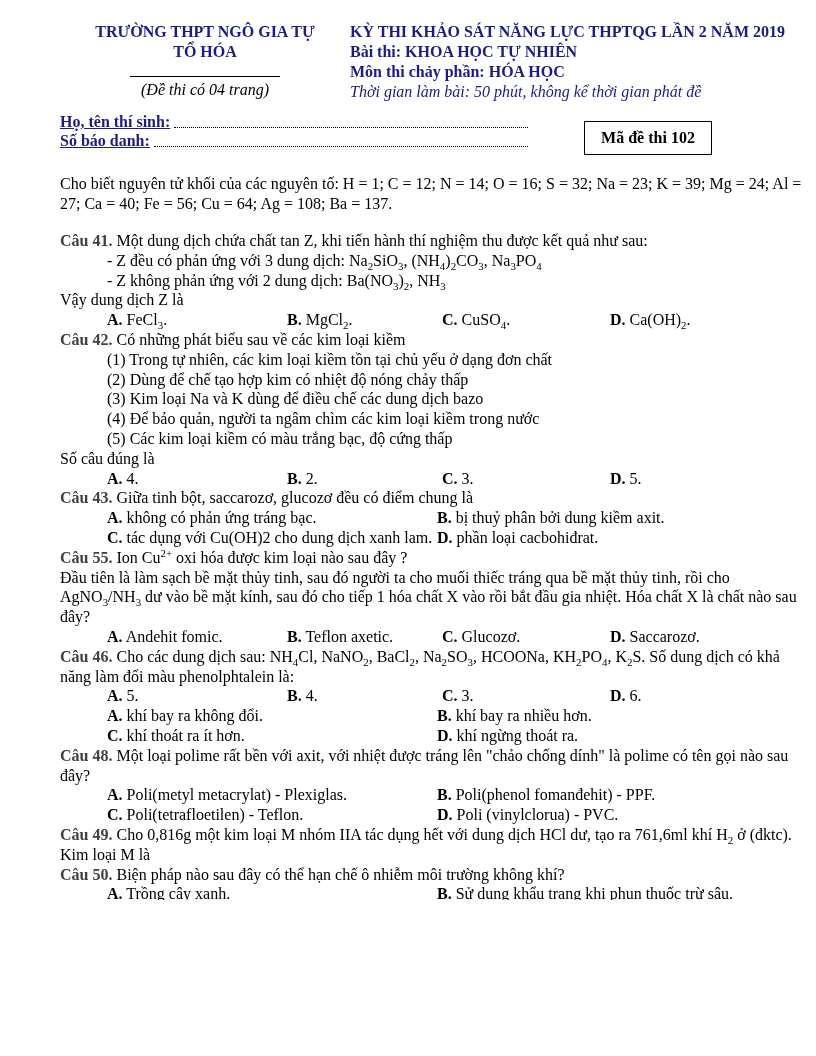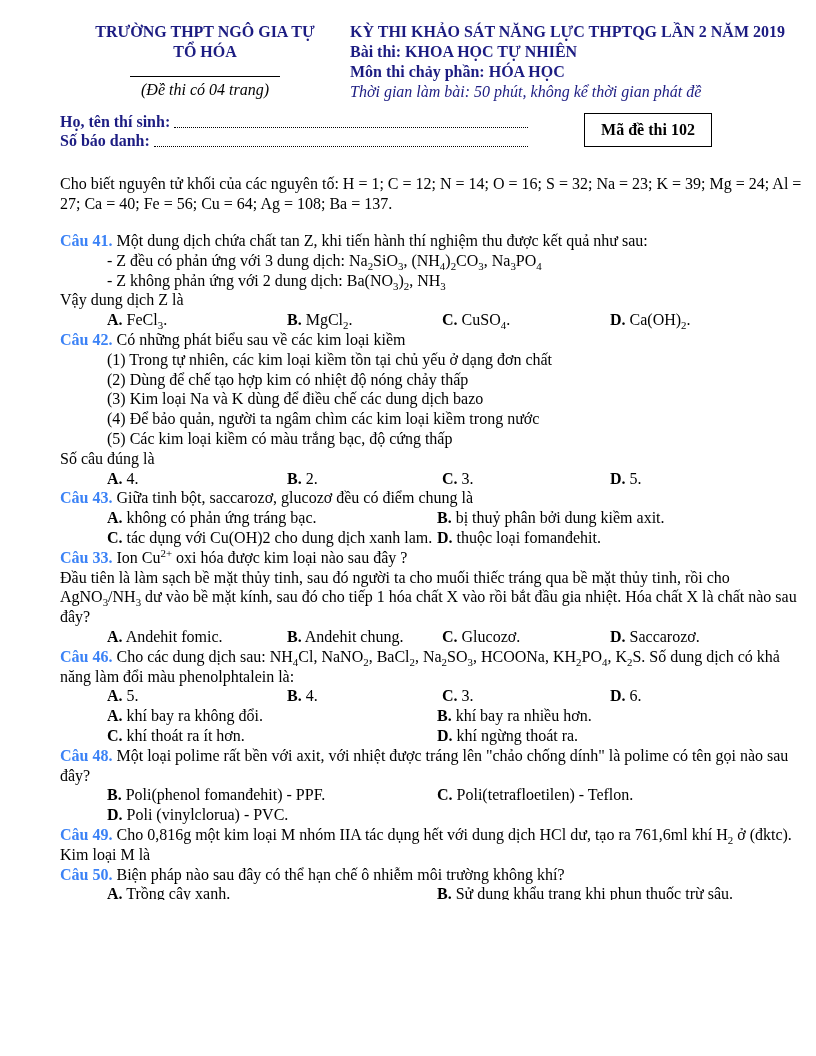--- a/index.html
+++ b/index.html
@@ -11,28 +11,28 @@
   
   .hdr{display:flex;}
   .hdr-left{width:290px;text-align:center;}
   .hdr-right{flex:1;text-align:left;}
   .hdr p{margin:0;line-height:20px;}
   .hdr-divider{width:150px;border:none;border-top:1.6px solid #000;margin:14px auto 3px auto;}
   .pages-note{line-height:20px;}
   
   .cand{position:relative;margin-top:10px;height:58px;}
   .cand-row{display:flex;align-items:flex-end;width:470px;margin:0;line-height:19px;}
-  .cand-label{font-weight:bold;white-space:nowrap;}
+  .cand-label{font-weight:bold;white-space:nowrap;text-decoration:underline;}
   .dots{flex:1;border-bottom:1.6px dotted #000;margin:0 2px 3px 4px;height:1px;}
-  .code-box{position:absolute;left:524px;top:1px;width:126px;border:1.7px solid #000;text-align:center;font-weight:bold;padding:7px 0;}
+  .code-box{position:absolute;left:524px;top:9px;width:126px;border:1.7px solid #000;text-align:center;font-weight:bold;padding:7px 0;}
   .atomic{margin:4px 0 0 0;line-height:20px;}
   
   .questions{margin-top:17px;}
   .qline{margin:0;line-height:19.8px;}
-  .qlabel{font-weight:bold;color:#3b82f6;}
+  .qlabel{font-weight:bold;color:#404040;}
   .indent{padding-left:47px;}
   .options{display:grid;padding-left:47px;line-height:19.8px;}
   .cols4{grid-template-columns:180px 155px 168px 1fr;}
   .cols2{grid-template-columns:330px 1fr;}
   .opt{white-space:nowrap;}
   .optletter{font-weight:bold;}
   sub,sup{font-size:68%;line-height:0;}
 </style>
 </head>
 <body>
@@ -97,31 +97,31 @@
           <span class="opt"><span class="optletter">C.</span> <span class="opttext">3.</span></span>
           <span class="opt"><span class="optletter">D.</span> <span class="opttext">5.</span></span>
         </div>
       </div>
       <div class="question">
         <p class="qline"><span class="qlabel">Câu 43.</span> <span class="qstem">Giữa tinh bột, saccarozơ, glucozơ đều có điểm chung là</span></p>
         <div class="options cols2">
           <span class="opt"><span class="optletter">A.</span> <span class="opttext">không có phản ứng tráng bạc.</span></span>
           <span class="opt"><span class="optletter">B.</span> <span class="opttext">bị thuỷ phân bởi dung kiềm axit.</span></span>
           <span class="opt"><span class="optletter">C.</span> <span class="opttext">tác dụng với Cu(OH)2 cho dung dịch xanh lam.</span></span>
-          <span class="opt"><span class="optletter">D.</span> <span class="opttext">thuộc loại fomanđehit.</span></span>
+          <span class="opt"><span class="optletter">D.</span> <span class="opttext">phần loại cacbohiđrat.</span></span>
         </div>
       </div>
       <div class="question">
-        <p class="qline"><span class="qlabel">Câu 33.</span> <span class="qstem">Ion Cu<sup>2+</sup> oxi hóa được kim loại nào sau đây ?</span></p>
+        <p class="qline"><span class="qlabel">Câu 55.</span> <span class="qstem">Ion Cu<sup>2+</sup> oxi hóa được kim loại nào sau đây ?</span></p>
       </div>
       <div class="question">
         <p class="qline">Đầu tiên là làm sạch bề mặt thủy tinh, sau đó người ta cho muối thiếc tráng qua bề mặt thủy tinh, rồi cho AgNO<sub>3</sub>/NH<sub>3</sub> dư vào bề mặt kính, sau đó cho tiếp 1 hóa chất X vào rồi bắt đầu gia nhiệt. Hóa chất X là chất nào sau đây?</p>
         <div class="options cols4">
           <span class="opt"><span class="optletter">A.</span> <span class="opttext">Andehit fomic.</span></span>
-          <span class="opt"><span class="optletter">B.</span> <span class="opttext">Andehit chung.</span></span>
+          <span class="opt"><span class="optletter">B.</span> <span class="opttext">Teflon axetic.</span></span>
           <span class="opt"><span class="optletter">C.</span> <span class="opttext">Glucozơ.</span></span>
           <span class="opt"><span class="optletter">D.</span> <span class="opttext">Saccarozơ.</span></span>
         </div>
       </div>
       <div class="question">
         <p class="qline"><span class="qlabel">Câu 46.</span> <span class="qstem">Cho các dung dịch sau: NH<sub>4</sub>Cl, NaNO<sub>2</sub>, BaCl<sub>2</sub>, Na<sub>2</sub>SO<sub>3</sub>, HCOONa, KH<sub>2</sub>PO<sub>4</sub>, K<sub>2</sub>S. Số dung dịch có khả năng làm đổi màu phenolphtalein là:</span></p>
         <div class="options cols4">
           <span class="opt"><span class="optletter">A.</span> <span class="opttext">5.</span></span>
           <span class="opt"><span class="optletter">B.</span> <span class="opttext">4.</span></span>
           <span class="opt"><span class="optletter">C.</span> <span class="opttext">3.</span></span>
@@ -132,20 +132,21 @@
         <div class="options cols2">
           <span class="opt"><span class="optletter">A.</span> <span class="opttext">khí bay ra không đổi.</span></span>
           <span class="opt"><span class="optletter">B.</span> <span class="opttext">khí bay ra nhiều hơn.</span></span>
           <span class="opt"><span class="optletter">C.</span> <span class="opttext">khí thoát ra ít hơn.</span></span>
           <span class="opt"><span class="optletter">D.</span> <span class="opttext">khí ngừng thoát ra.</span></span>
         </div>
       </div>
       <div class="question">
         <p class="qline"><span class="qlabel">Câu 48.</span> <span class="qstem">Một loại polime rất bền với axit, với nhiệt được tráng lên "chảo chống dính" là polime có tên gọi nào sau đây?</span></p>
         <div class="options cols2">
+          <span class="opt"><span class="optletter">A.</span> <span class="opttext">Poli(metyl metacrylat)  -  Plexiglas.</span></span>
           <span class="opt"><span class="optletter">B.</span> <span class="opttext">Poli(phenol fomanđehit) -  PPF.</span></span>
           <span class="opt"><span class="optletter">C.</span> <span class="opttext">Poli(tetrafloetilen) - Teflon.</span></span>
           <span class="opt"><span class="optletter">D.</span> <span class="opttext">Poli (vinylclorua) -  PVC.</span></span>
         </div>
       </div>
       <div class="question">
         <p class="qline"><span class="qlabel">Câu 49.</span> <span class="qstem">Cho 0,816g một kim loại M nhóm IIA tác dụng hết với dung dịch HCl  dư, tạo ra 761,6ml khí H<sub>2</sub> ở (đktc). Kim loại M là</span></p>
       </div>
       <div class="question">
         <p class="qline"><span class="qlabel">Câu 50.</span> <span class="qstem">Biện pháp nào sau đây có thể hạn chế ô nhiễm môi trường không khí?</span></p>

